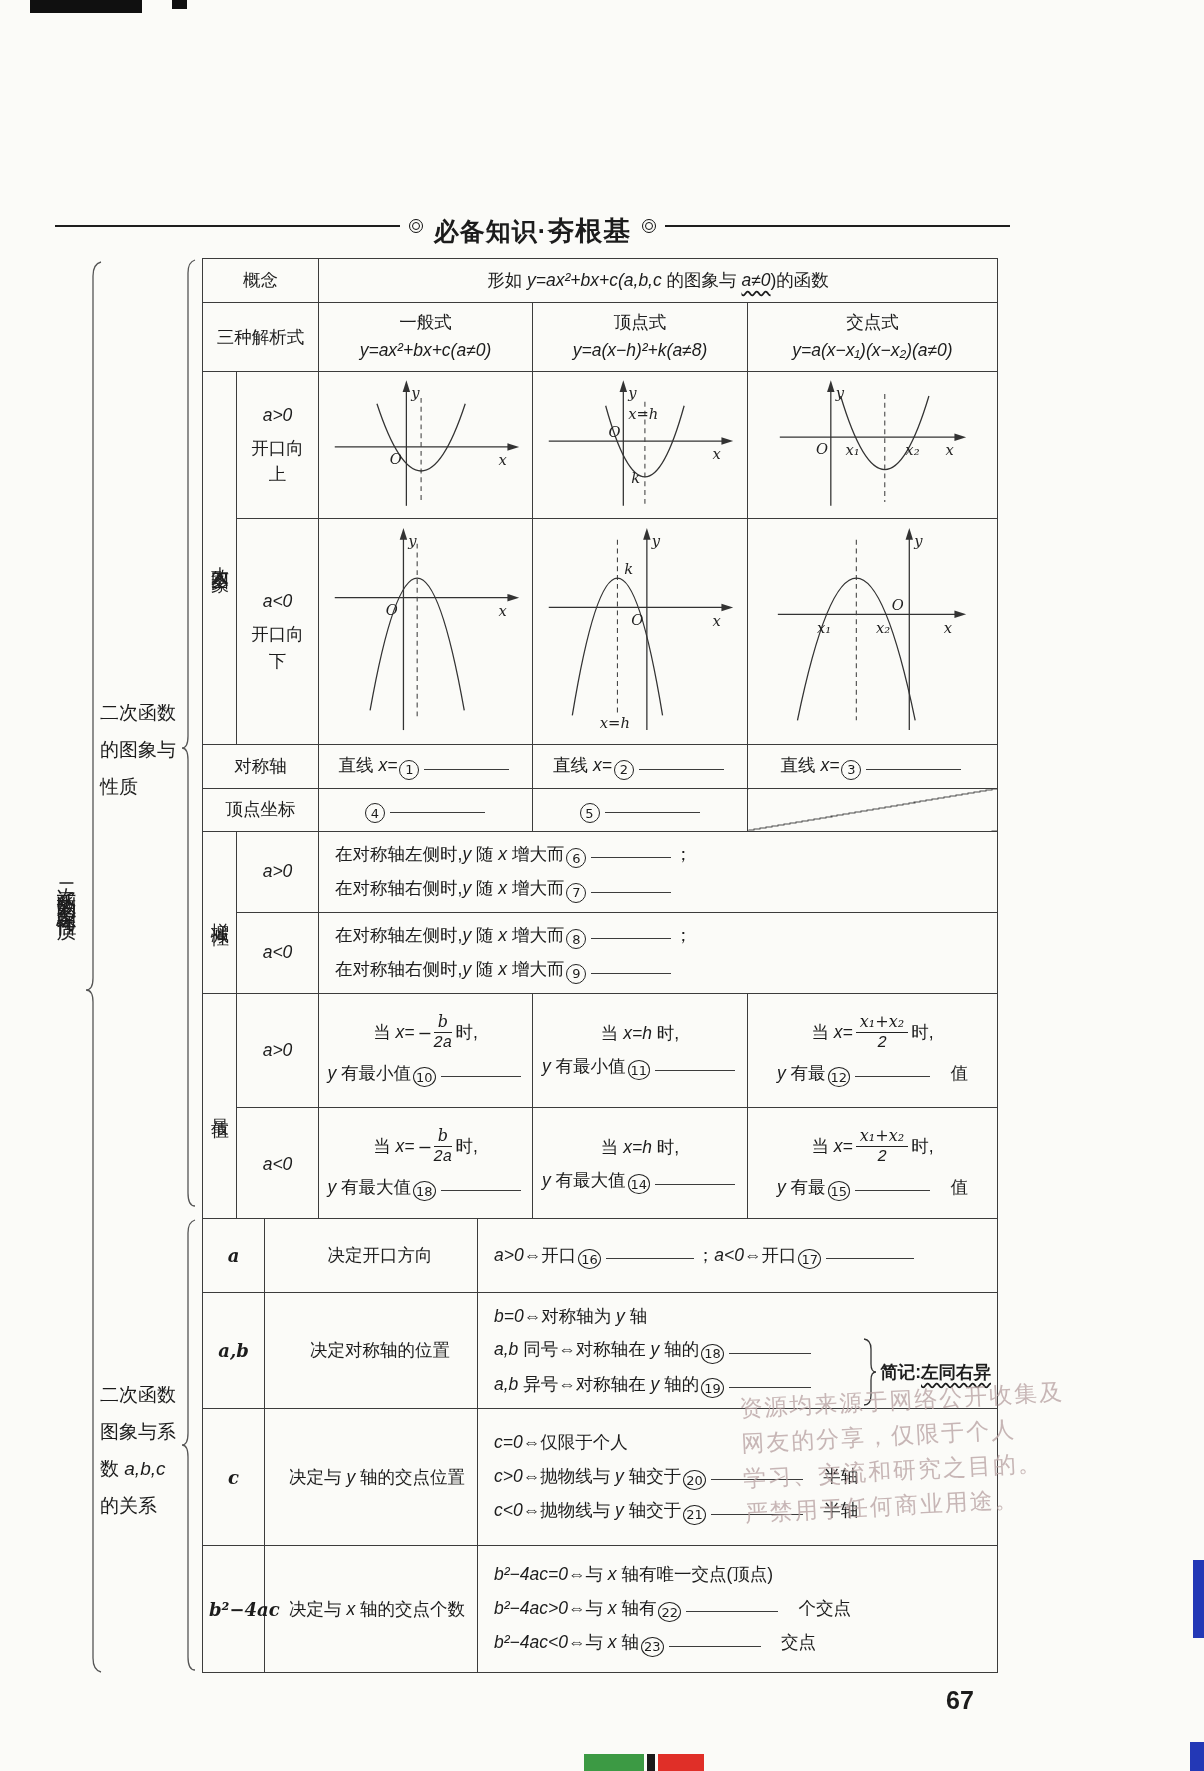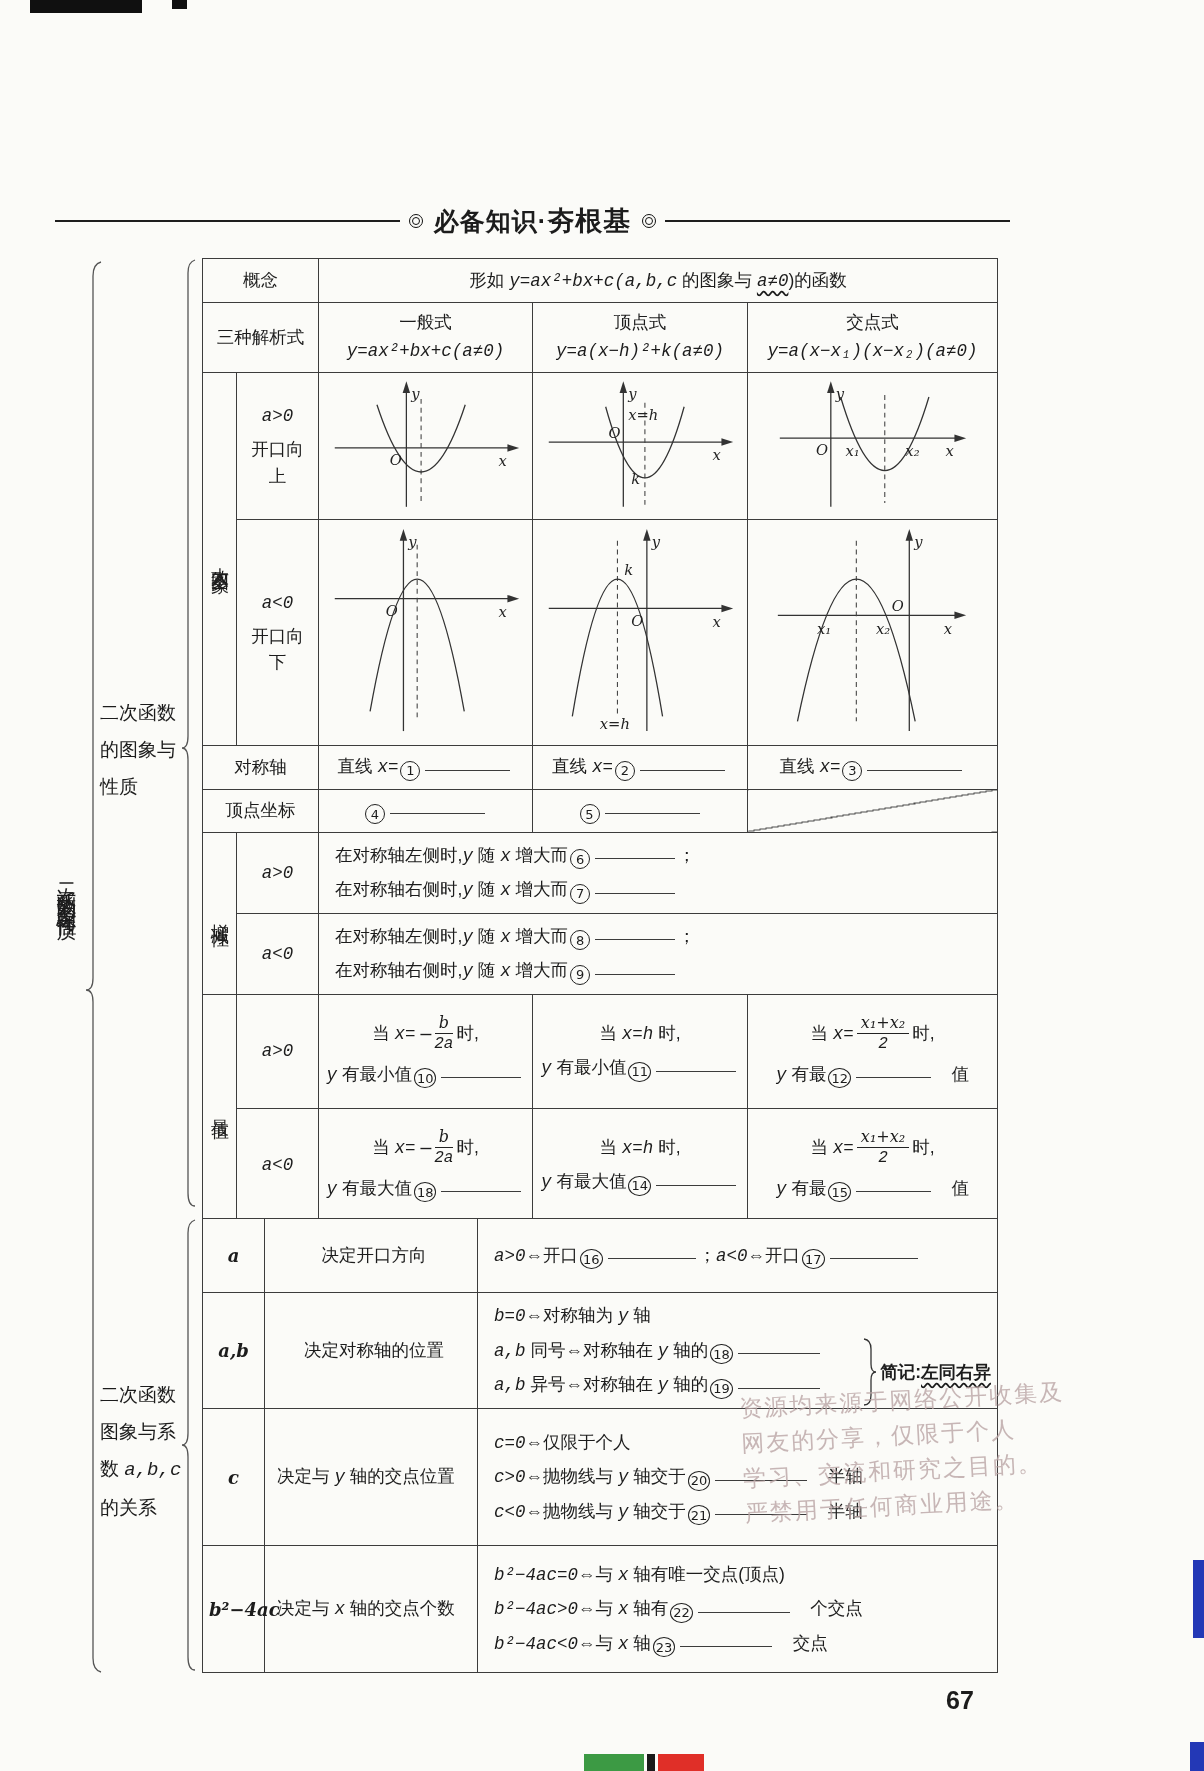--- a/index.html
+++ b/index.html
@@ -14,21 +14,21 @@
   .black-mark{position:absolute;left:647px;top:1754px;width:8px;height:17px;background:#1a1a1a;}
   .red-mark{position:absolute;left:658px;top:1754px;width:46px;height:17px;background:#e02f28;}
 
   .title{position:absolute;left:0;top:115px;width:1060px;text-align:center;
          font-size:31px;font-weight:700;letter-spacing:2px;}
   .banner{position:absolute;left:55px;top:203px;width:955px;display:flex;align-items:center;}
   .banner .rule{flex:1;height:2.4px;background:#1e1e1e;}
   .dcirc{width:12px;height:12px;border:1.8px solid #111;border-radius:50%;
          display:inline-block;position:relative;margin:0 9px;flex:none;}
   .dcirc::after{content:"";position:absolute;inset:2px;border:1.6px solid #111;border-radius:50%;}
-  .banner-text{font-size:25px;font-weight:700;letter-spacing:1px;white-space:nowrap;padding:0 2px;}
+  .banner-text{font-size:25px;font-weight:700;letter-spacing:1px;white-space:nowrap;padding:0 2px;margin-top:10px;}
   .banner-text .pt2{font-size:27px;font-weight:900;}
 
   .outer-vlabel{position:absolute;left:54px;top:868px;height:260px;writing-mode:vertical-rl;
         text-orientation:upright;font-size:20px;letter-spacing:4px;}
   .brace{position:absolute;}
   .side-label{position:absolute;width:86px;font-size:19px;line-height:37px;text-align:left;}
   .side-label .seg-line{margin:0;}
 
   table{border-collapse:collapse;table-layout:fixed;position:absolute;background:#fbfbf8;}
   td{border:1.4px solid #3c3c3c;text-align:center;vertical-align:middle;
@@ -36,40 +36,40 @@
   .t1{left:202px;top:258px;width:796px;}
   .t2{left:202px;top:1218px;width:796px;}
   td.vlab{writing-mode:vertical-rl;text-orientation:upright;letter-spacing:3px;padding:2px 0;font-size:18px;}
   td.leftcell{text-align:left;padding-left:16px;}
   td.gcell{padding:0;vertical-align:middle;}
   .form-name{margin:4px 0 2px;}
   .form-formula{margin:2px 0 5px;}
   td.diag{background:linear-gradient(to bottom right,transparent 49.3%,#4a4a4a 49.3%,#4a4a4a 50.7%,transparent 50.7%);}
 
   .seg-line{margin:7px 0;}
-  .seg-m,.seg-mw{font-family:Liberation Mono, monospace;font-style:italic;}
+  .seg-m,.seg-mw{font-family:Liberation Sans, sans-serif;font-style:italic;}
   .seg-mw,.seg-cnw{text-decoration-line:underline;text-decoration-style:wavy;text-underline-offset:4px;}
   .seg-blank{display:inline-block;border-bottom:1.4px solid #3c3c3c;height:0.95em;margin:0 3px;}
   .seg-circ{display:inline-flex;align-items:center;justify-content:center;box-sizing:border-box;
      min-width:20px;height:20px;padding:0 2px;border:1.4px solid #222;border-radius:50%;
      font-size:13px;font-family:"DejaVu Sans",sans-serif;vertical-align:-3px;margin:0 2px;line-height:1;}
   .frac{display:inline-flex;align-items:center;font-family:"DejaVu Serif",serif;
         font-style:italic;margin:0 3px;vertical-align:middle;}
   .frac .stack{display:inline-flex;flex-direction:column;align-items:center;line-height:1.15;font-size:16px;}
   .frac .num{border-bottom:1.3px solid #222;padding:0 4px 1px;}
   .frac .den{padding-top:1px;font-family:Liberation Mono, monospace;}
   .frac .pre{margin-right:1px;}
 
   svg.graph{display:block;margin:0 auto;}
   svg .st{stroke:#333;stroke-width:1.3;fill:none;}
   svg .dash{stroke:#444;stroke-width:1.1;fill:none;stroke-dasharray:5 4;}
   svg .ah{fill:#333;stroke:none;}
   svg text{fill:#222;font:italic 15px "DejaVu Serif",serif;}
 
-  .rolecell{text-align:left;padding-left:12px;padding-right:6px;}
+  .rolecell{text-align:left;padding-left:24px;padding-right:6px;}
   .rolecell.ctr{text-align:center;}
   .keycell{font-family:"DejaVu Serif",serif;font-style:italic;font-weight:700;font-size:18px;}
   .relcell{position:relative;}
   .note{position:absolute;right:6px;top:44px;display:flex;align-items:center;}
   .note-text{font-size:17.5px;margin-left:4px;white-space:nowrap;font-weight:bold;}
 
   .watermark{position:absolute;left:742px;top:1382px;width:360px;color:rgba(186,165,165,0.8);
      font-size:23px;line-height:35px;transform:rotate(-3deg);letter-spacing:2px;
      pointer-events:none;z-index:5;white-space:nowrap;}
   .pageno{position:absolute;left:946px;top:1686px;font-size:25px;font-weight:700;}
@@ -120,21 +120,21 @@
       <td colspan="3"><span class="seg-cn">形如 </span><span class="seg-m">y=ax²+bx+c(</span><span class="seg-m">a,b,c</span><span class="seg-cn"> 的图象与 </span><span class="seg-mw">a≠0</span><span class="seg-cn">)的函数</span></td>
     </tr>
     <tr style="height:66px">
       <td colspan="2">三种解析式</td>
       <td>
         <div class="form-name">一般式</div>
         <div class="form-formula"><span class="seg-m">y=ax²+bx+c(a≠0)</span></div>
       </td>
       <td>
         <div class="form-name">顶点式</div>
-        <div class="form-formula"><span class="seg-m">y=a(x−h)²+k(a≠0)</span></div>
+        <div class="form-formula"><span class="seg-m">y=a(x−h)²+k(a≠8)</span></div>
       </td>
       <td>
         <div class="form-name">交点式</div>
         <div class="form-formula"><span class="seg-m">y=a(x−x₁)(x−x₂)(a≠0)</span></div>
       </td>
     </tr>
 
     <tr style="height:147px">
       <td rowspan="2" class="vlab">大致图象</td>
       <td>

